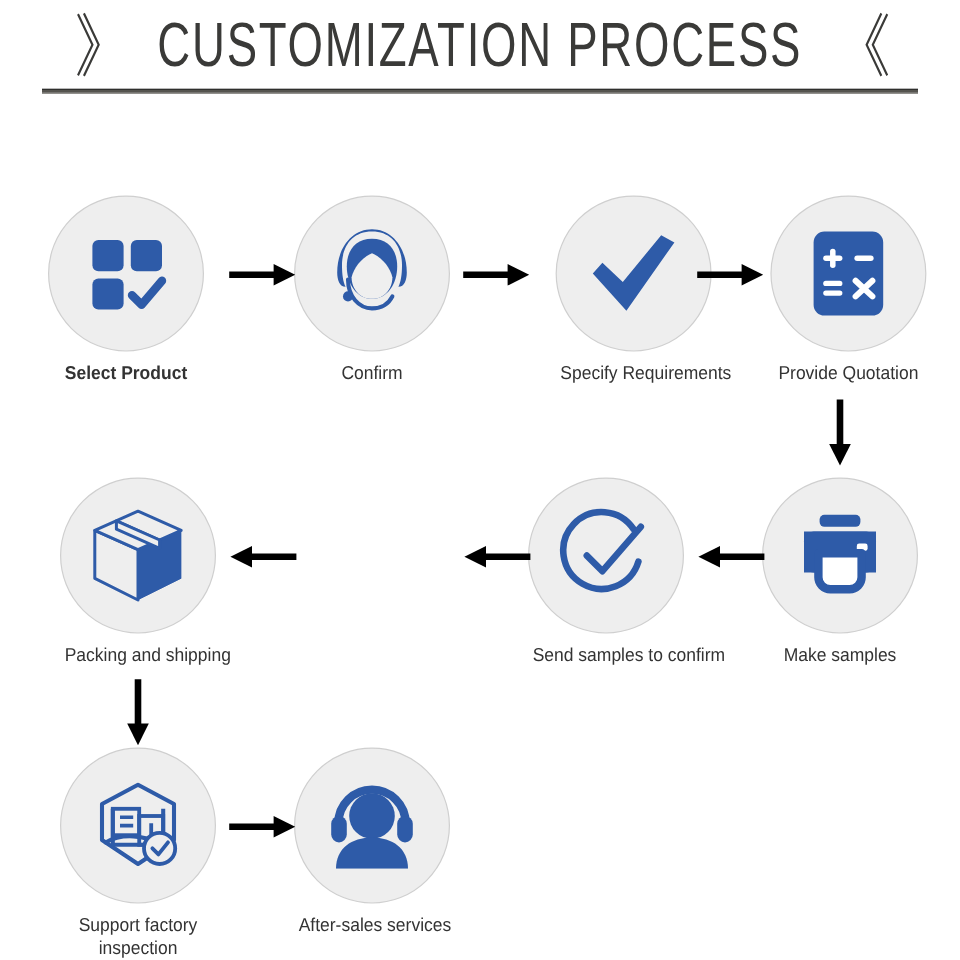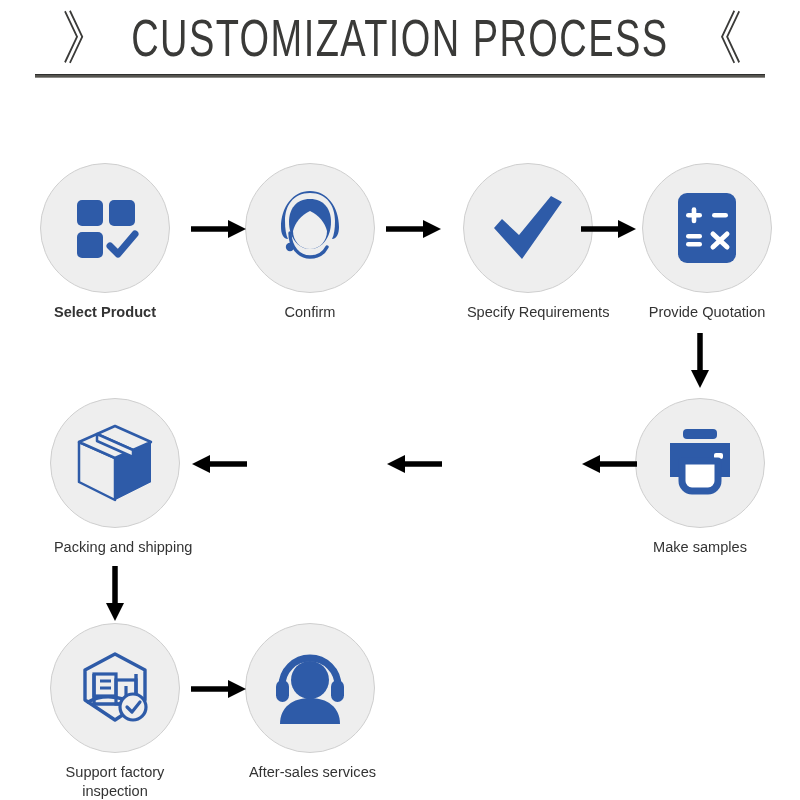--- a/index.html
+++ b/index.html
@@ -158,20 +158,29 @@
         <path d="M40 34 L76 18 L76 58 L40 76 Z" fill="#2E5BA8"></path>
         <path d="M4 18 L40 2 L76 18 L40 34 Z" fill="#eeeeee" stroke="#2E5BA8" stroke-width="2.5" stroke-linejoin="round"></path>
         <path d="M22 10 L58 26" stroke="#2E5BA8" stroke-width="2.5" fill="none"></path>
         <path d="M58 26 L58 33 L22 17 L22 10 Z" fill="#eeeeee" stroke="#2E5BA8" stroke-width="2.5" stroke-linejoin="round"></path>
       </svg>
     </div>
     <div class="node-label">Packing and shipping</div>
   </div>
 
 
+  <div class="node" style="left:440px; top:398px;">
+    <div class="circle">
+      <svg width="80" height="80" viewBox="0 0 80 80">
+        <path d="M63 18 A32 32 0 1 0 67 45" fill="none" stroke="#2E5BA8" stroke-width="5.5" stroke-linecap="round"></path>
+        <path d="M24 40 L37 53 L69 16" fill="none" stroke="#2E5BA8" stroke-width="5.5" stroke-linecap="round" stroke-linejoin="round"></path>
+      </svg>
+    </div>
+    <div class="node-label">Send samples to confirm</div>
+  </div>
 
   <div class="node" style="left:635px; top:398px;text-align:center;">
     <div class="circle">
       <svg width="76" height="72" viewBox="0 0 76 72">
         <rect x="21" y="2" width="34" height="10" rx="4" fill="#2E5BA8"></rect>
         <path d="M8 16 L68 16 L68 50 L58 50 L58 34 L18 34 L18 50 L8 50 Z" fill="#2E5BA8"></path>
         <rect x="8" y="16" width="60" height="34" rx="8" fill="#2E5BA8"></rect>
         <rect x="52" y="26" width="9" height="6" rx="2" fill="#ffffff"></rect>
         <path d="M20 34 L56 34 L56 54 A10 10 0 0 1 46 64 L30 64 A10 10 0 0 1 20 54 Z" fill="#ffffff" stroke="#2E5BA8" stroke-width="7" stroke-linejoin="round"></path>
       </svg>

